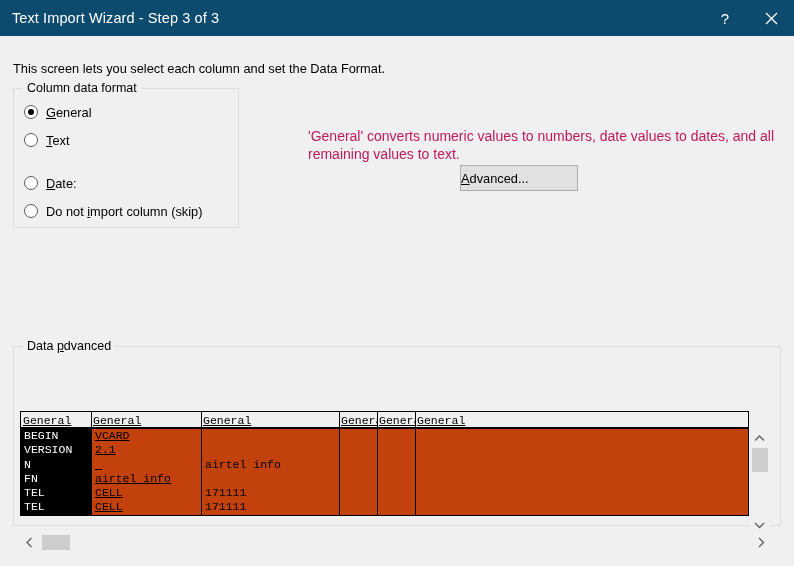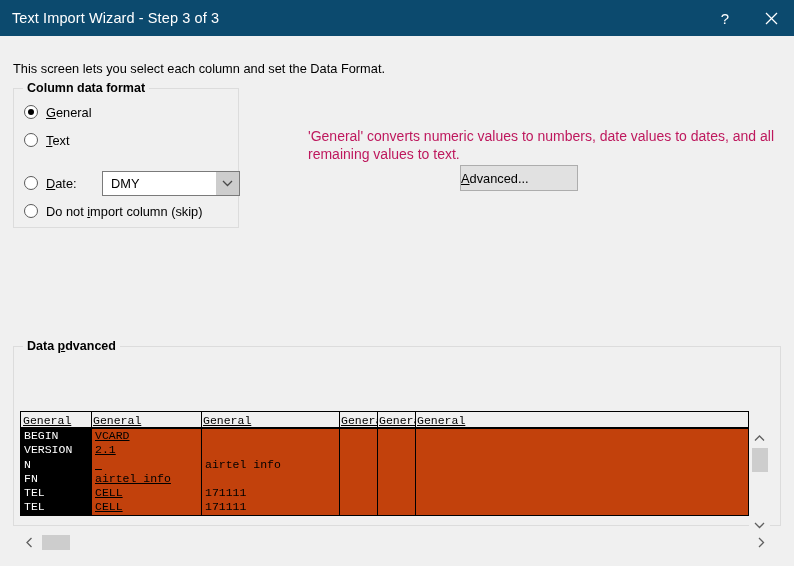--- a/index.html
+++ b/index.html
@@ -71,21 +71,20 @@
   }
   .groupbox-title {
     position: absolute;
     top: -8px;
     left: 9px;
     background: #f0f0f0;
     padding: 0 4px;
     font-size: 12.5px;
     color: #000;
     white-space: nowrap;
-    font-weight: bold;
   }
   .ul { text-decoration: underline; }
 
   #grp-column {
     left: 13px; top: 40px;
     width: 226px; height: 140px;
   }
   #grp-preview {
     left: 13px; top: 298px;
     width: 768px; height: 180px;
@@ -337,28 +336,20 @@
     <div class="radio-row" style="top:42px;">
       <span class="radio"></span>
       <span class="radio-label"><span class="ul">T</span><span>ext</span></span>
     </div>
 
     <div class="radio-row" style="top:85px;">
       <span class="radio"></span>
       <span class="radio-label"><span class="ul">D</span><span>ate:</span></span>
     </div>
 
-    <div class="combo">
-      <span class="combo-value">DMY</span>
-      <span class="combo-arrow">
-        <svg width="11" height="7" viewBox="0 0 11 7">
-          <polyline points="1,1 5.5,5.5 10,1" fill="none" stroke="#4a4a4a" stroke-width="1.3"></polyline>
-        </svg>
-      </span>
-    </div>
 
     <div class="radio-row" style="top:113px;align-items:center;">
       <span class="radio"></span>
       <span class="radio-label"><span>Do not </span><span class="ul">i</span><span>mport column (skip)</span></span>
     </div>
   </div>
 
   <div class="desc">'General' converts numeric values to numbers, date values to dates, and all remaining values to text.</div>
 
   <div class="btn" id="btn-advanced">

